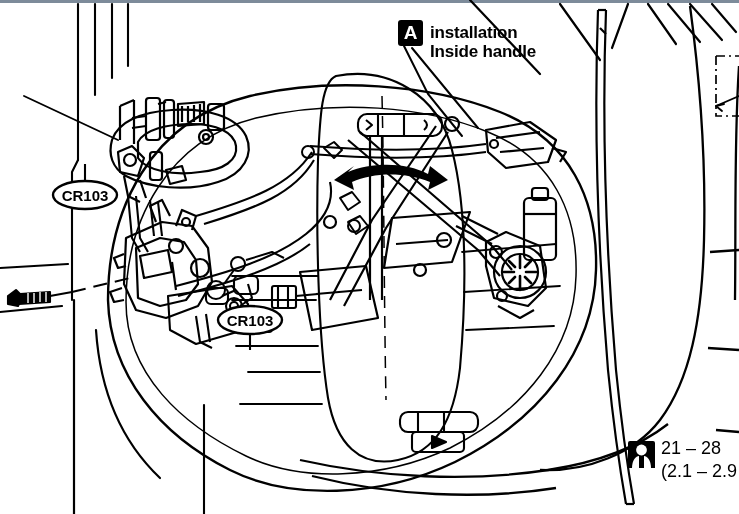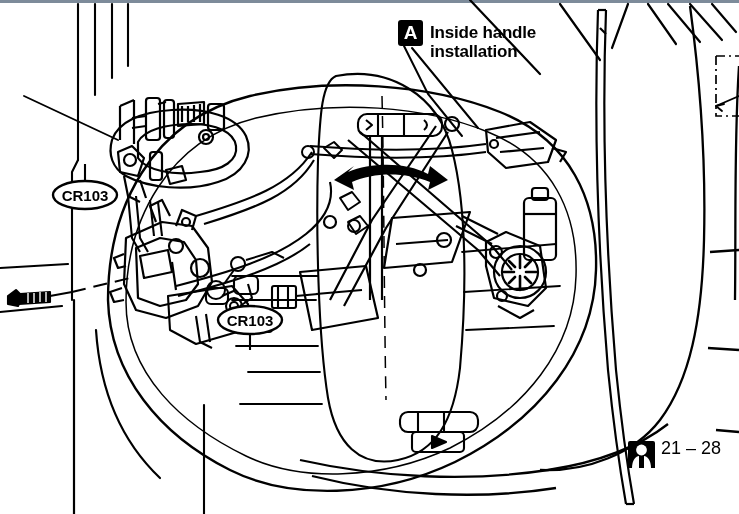--- a/index.html
+++ b/index.html
@@ -403,31 +403,32 @@
       <path d="M0 312 L62 306"></path>
     </g>
 
   </svg>
 
   <div id="badge-a">
     <div id="badge-a-letter">A</div>
   </div>
 
   <div class="lbl" id="label-inside-handle">
+    <div>installation</div>
     <div>Inside handle</div>
-    <div>installation</div>
   </div>
 
   <div id="torque-block">
     <svg id="torque-icon" viewBox="0 0 27 27" xmlns="http://www.w3.org/2000/svg">
       <rect x="0" y="0" width="27" height="27" rx="2" fill="#000"></rect>
       <circle cx="13.5" cy="9" r="5.4" fill="#fff"></circle>
       <path d="M4 27 C4 19 8 15 11 15 L11 27 Z" fill="#fff"></path>
       <path d="M23 27 C23 19 19 15 16 15 L16 27 Z" fill="#fff"></path>
       <path d="M0 22 L4 22 L4 27 L0 27 Z" fill="#000"></path>
       <path d="M23 22 L27 22 L27 27 L23 27 Z" fill="#000"></path>
     </svg>
     <div id="torque-values">
       <div>21 – 28</div>
+      <div>(2.1 – 2.9</div>
     </div>
   </div>
 
 </div>
 
 </body></html>

